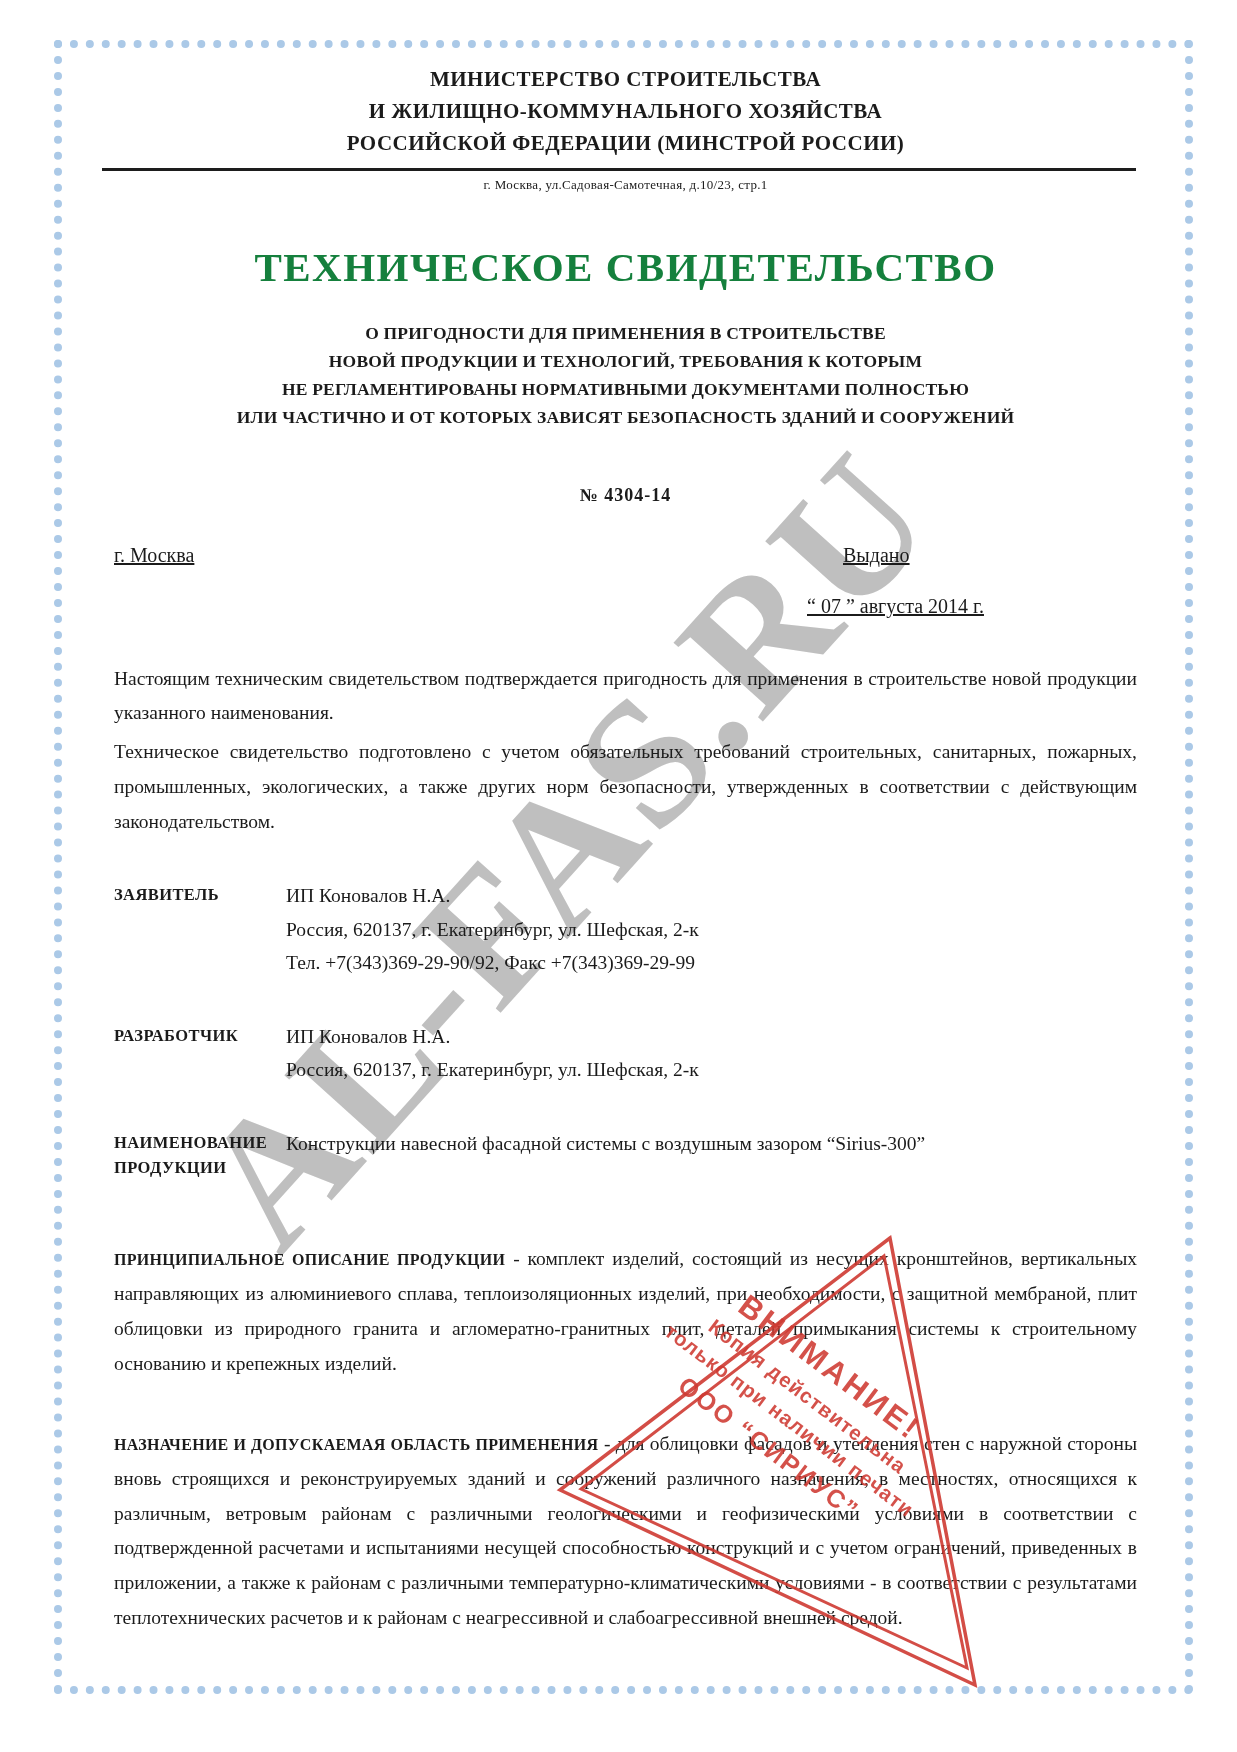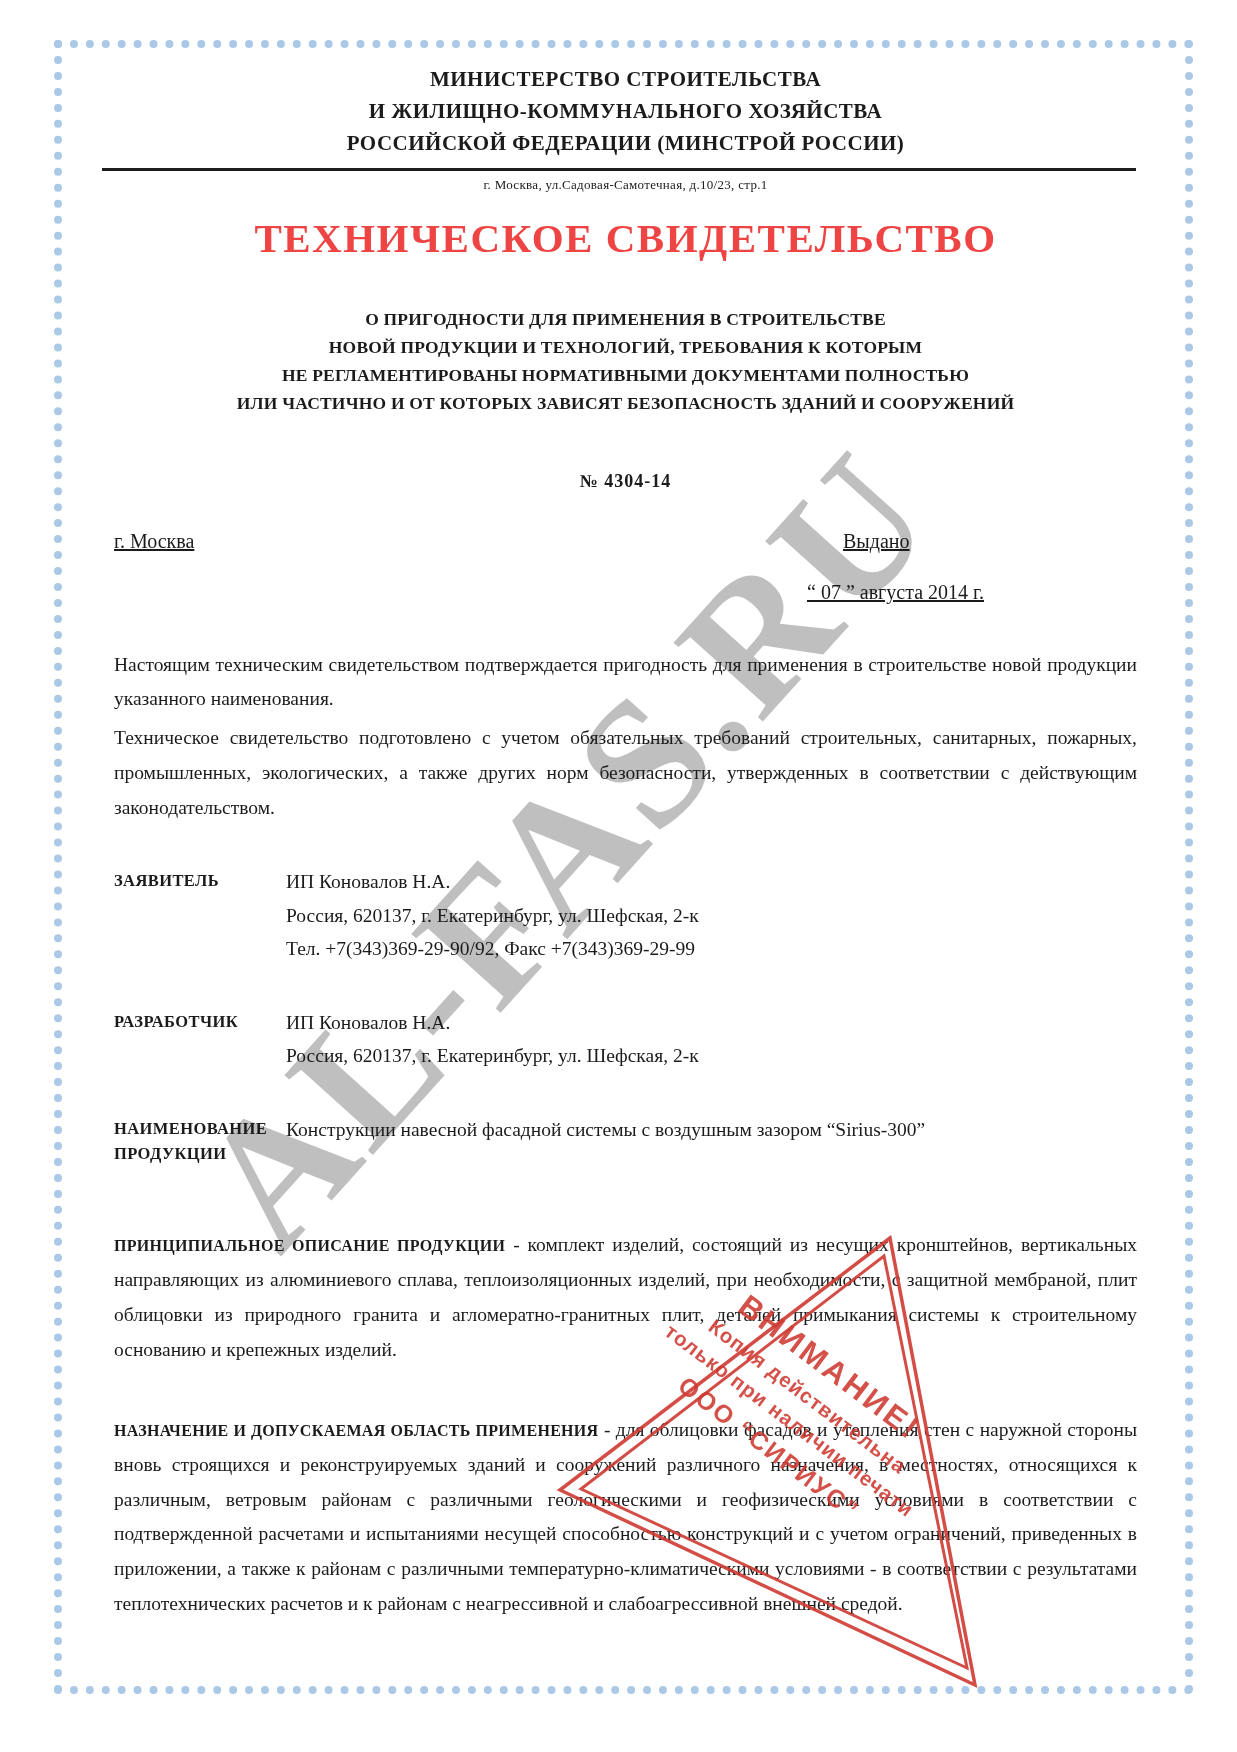--- a/index.html
+++ b/index.html
@@ -49,29 +49,29 @@
     border-top:3px solid #1d1d1d;
     margin:8px 0 6px -12px;
     width:1034px;
   }
   .address-line{
     text-align:center;
     font-size:13px;
     letter-spacing:.3px;
   }
   .doc-title{
-    margin-top:21px;
+    margin-top:50px;
     text-align:center;
     font-weight:bold;
     font-size:41px;
     letter-spacing:1.5px;
-    color:#ef4444;
+    color:#15803d;
   }
   .doc-subtitle{
-    margin-top:43px;
+    margin-top:28px;
     text-align:center;
     font-weight:bold;
     font-size:17.5px;
     line-height:1.6;
     letter-spacing:.2px;
   }
   .doc-number{
     margin-top:54px;
     text-align:center;
     font-weight:bold;

